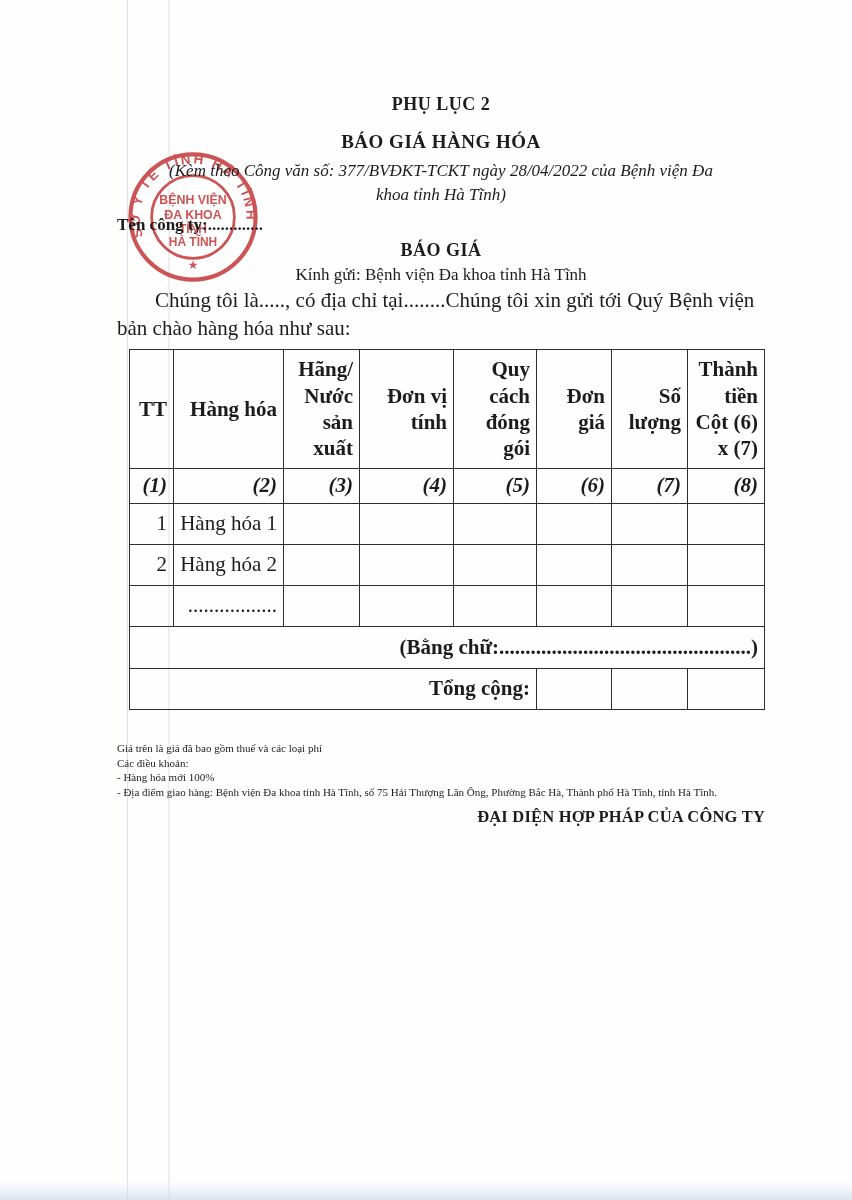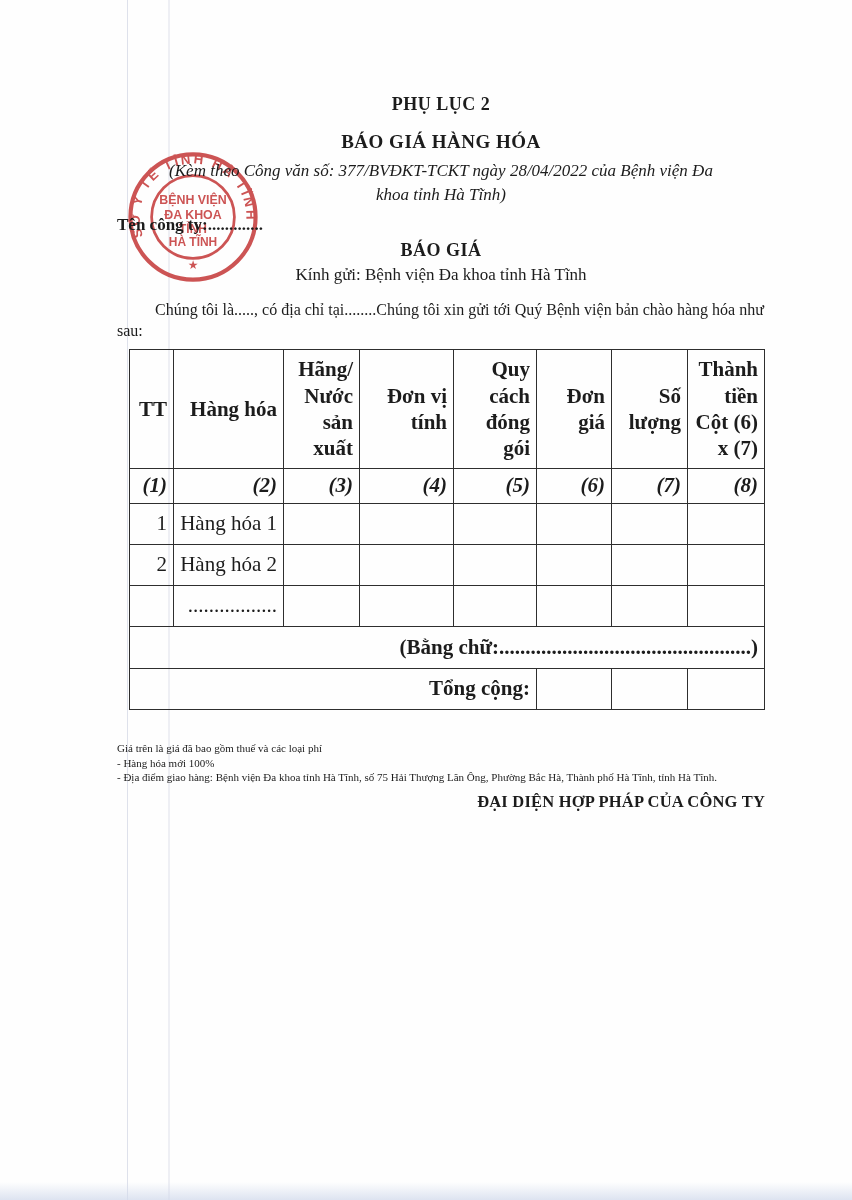--- a/index.html
+++ b/index.html
@@ -17,21 +17,21 @@
   .scan-bottom-band{position:absolute;left:0;bottom:0;width:852px;height:18px;
     background:linear-gradient(to bottom, rgba(223,228,240,0), rgba(210,218,236,0.75));}
   .content{position:relative;padding:94px 87px 0 117px;}
   .center{text-align:center;}
   .appendix-title{font-size:18px;font-weight:bold;margin:0 0 7px 0;letter-spacing:0.5px;}
   .doc-title{font-size:19px;font-weight:bold;margin:16px 0 6px 0;letter-spacing:0.5px;}
   .ref-note{font-size:17px;font-weight:normal;font-style:italic;line-height:1.42;margin:0;}
   .company-line{font-size:17px;font-weight:bold;margin:8px 0 0 0;}
   .quote-title{font-size:18px;font-weight:bold;margin:5px 0 0 0;letter-spacing:0.5px;}
   .salutation{font-size:17px;margin:4px 0 0 0;}
-  .intro{font-size:16px;line-height:1.3;margin:15px 0 0 0;text-indent:38px;}
+  .intro{font-size:21px;line-height:1.3;margin:2px 0 0 0;text-indent:38px;}
   table.quote{
     border-collapse:collapse;
     margin:7px 0 0 12px;
     width:635px;
     table-layout:fixed;
   }
   table.quote td{
     border:1.5px solid #2e2e2e;
     font-size:21px;
     padding:2px 6px;
@@ -179,20 +179,21 @@
           <td class="total" colspan="5">Tổng cộng:</td>
           <td class="cell"></td>
           <td class="cell"></td>
           <td class="cell"></td>
         </tr>
       </tbody>
     </table>
 
     <div class="terms">
       <p>Giá trên là giá đã bao gồm thuế và các loại phí</p>
+      <p>Các điều khoản:</p>
       <p>- Hàng hóa mới 100%</p>
       <p>- Địa điểm giao hàng: Bệnh viện Đa khoa tỉnh Hà Tĩnh, số 75 Hải Thượng Lãn Ông, Phường Bắc Hà, Thành phố Hà Tĩnh, tỉnh Hà Tĩnh.</p>
     </div>
 
     <p class="signature">ĐẠI DIỆN HỢP PHÁP CỦA CÔNG TY</p>
 
   </div>
 
   <div class="scan-bottom-band"></div>
 </div>

